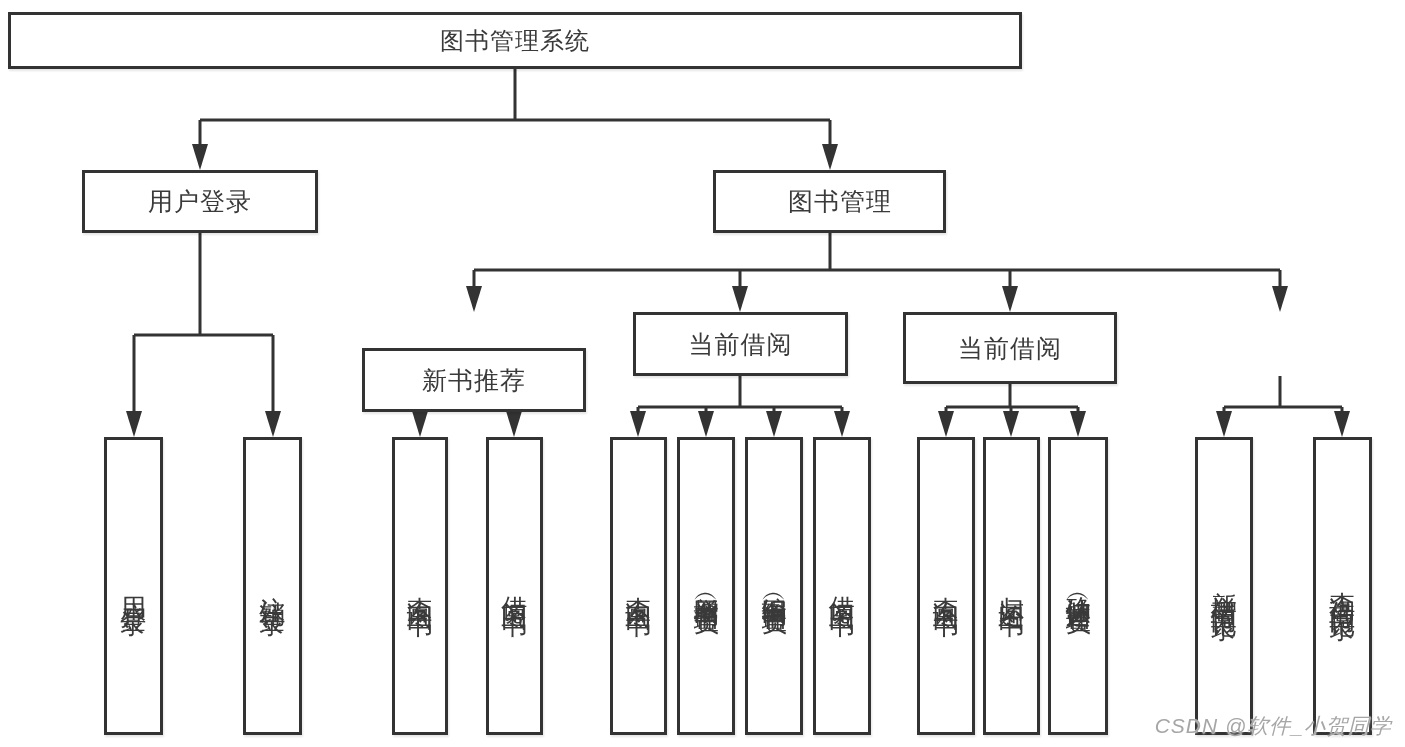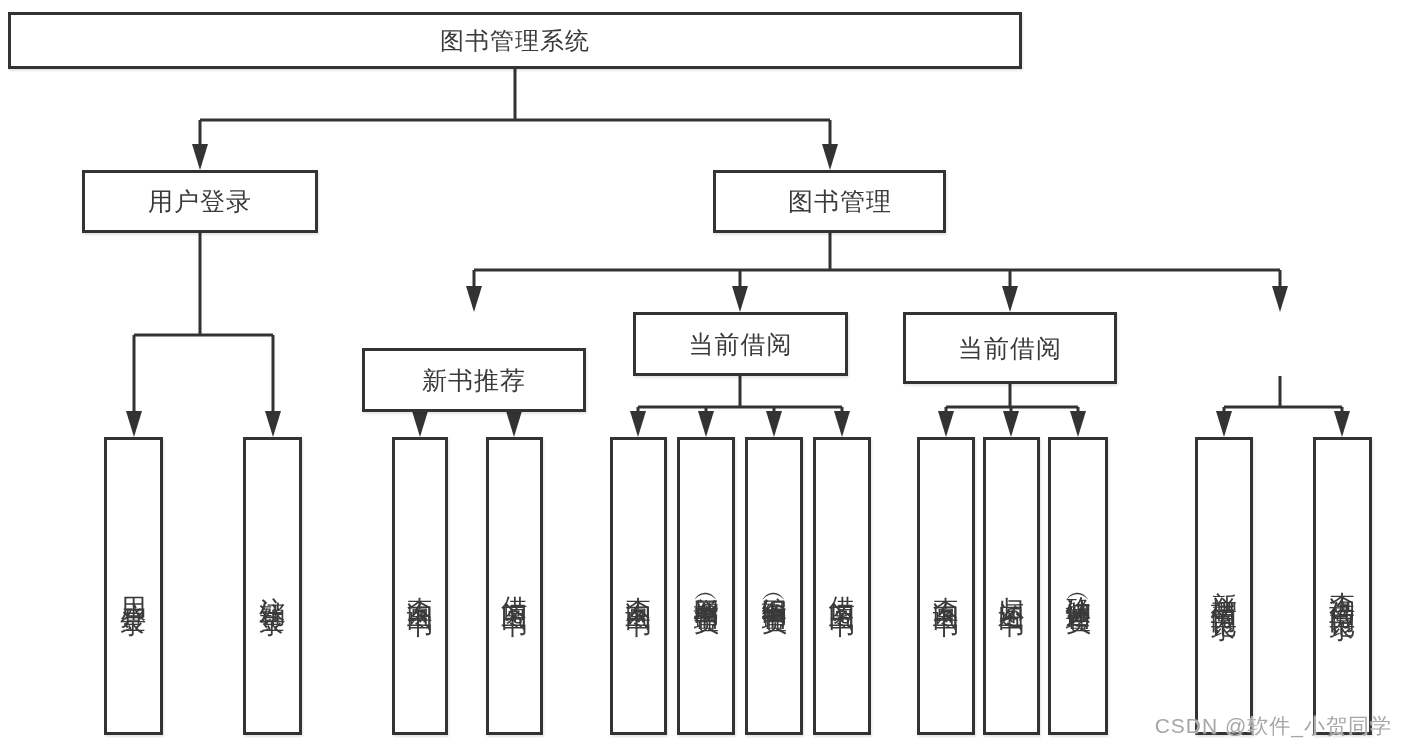--- a/index.html
+++ b/index.html
@@ -60,20 +60,21 @@
   .watermark {
     position: absolute;
     right: 13px;
     top: 712px;
     font-size: 21px;
     letter-spacing: 1px;
     color: var(--watermark, #a6a6a6);
     text-shadow: 0 1px 2px rgba(255,255,255,0.9), 0 0 1px rgba(255,255,255,0.8);
     white-space: nowrap;
     z-index: 5;
+    font-style: italic;
   }
 </style>
 </head>
 <body>
 
 <div class="canvas">
 
   <svg class="connectors" viewBox="0 0 1405 747" xmlns="http://www.w3.org/2000/svg">
 
     <path d="M515 69 V120 M200 120 H830 M200 120 V150 M830 120 V150"></path>

